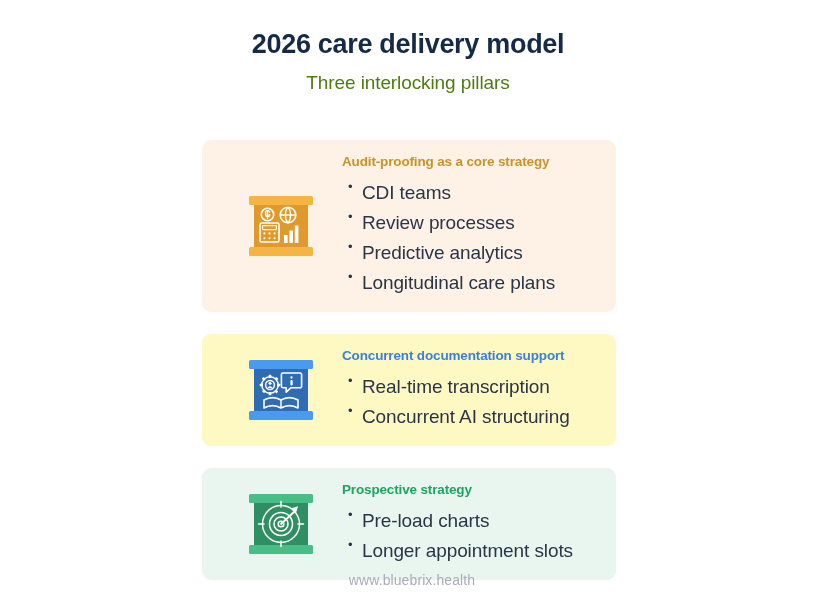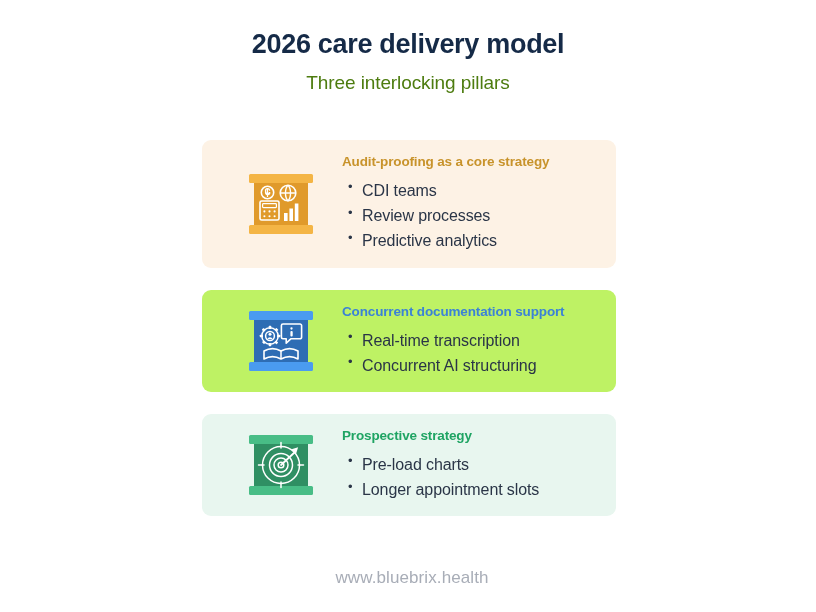--- a/index.html
+++ b/index.html
@@ -54,21 +54,21 @@
   }
   .card {
     display: flex;
     align-items: center;
     border-radius: 9px;
     box-sizing: border-box;
     padding: 14px 18px 14px 42px;
     margin-bottom: 22px;
   }
   .card--amber  { background: #FDF2E5; }
-  .card--blue   { background: #bef264; }
+  .card--blue   { background: #fef9c3; }
   .card--green  { background: #E8F6EF; }
 
   .icon-wrap {
     flex: 0 0 auto;
     width: 74px;
     margin-right: 24px;
     display: flex;
     align-items: center;
     justify-content: center;
   }
@@ -87,21 +87,21 @@
   .card--blue  .card-title { color: #3B82D6; }
   .card--green .card-title { color: #1FA463; }
 
   .bullets {
     list-style: none;
     margin: 0;
     padding: 0 0 0 20px;
   }
   .bullets li {
     position: relative;
-    font-size: 16px;
+    font-size: 19px;
     color: #2A3547;
     line-height: 1.58;
     letter-spacing: -0.1px;
   }
   .bullets li::before {
     content: "\2022";
     position: absolute;
     left: -14px;
     top: -0.5px;
     color: #2A3547;
@@ -111,21 +111,21 @@
   
   .scroll-icon { display: block; }
 
   
   .footer {
     position: absolute;
     left: 0;
     right: 0;
     bottom: 24px;
     text-align: center;
-    font-size: 17px;
+    font-size: 14px;
     color: #A8ADB7;
     letter-spacing: 0.1px;
     padding-left: 8px;
   }
 </style>
 </head>
 <body>
 
 <div class="page">
 
@@ -162,20 +162,21 @@
           <rect x="43.4" y="38.5" width="3.6" height="12.5" fill="#FFFFFF"></rect>
           <rect x="48.8" y="33.5" width="3.6" height="17.5" fill="#FFFFFF"></rect>
         </svg>
       </div>
       <div class="card-body">
         <div class="card-title">Audit-proofing as a core strategy</div>
         <ul class="bullets">
           <li>CDI teams</li>
           <li>Review processes</li>
           <li>Predictive analytics</li>
+          <li>Longitudinal care plans</li>
         </ul>
       </div>
     </div>
 
     <div class="card card--blue">
       <div class="icon-wrap">
         <svg class="scroll-icon" width="70" height="68" viewBox="0 0 70 68" xmlns="http://www.w3.org/2000/svg">
           <rect x="8" y="12" width="54" height="44" fill="#2E6DB4"></rect>
           <rect x="3" y="4" width="64" height="9" rx="1.5" fill="#4A9BF0"></rect>
           <rect x="3" y="55" width="64" height="9" rx="1.5" fill="#4A9BF0"></rect>

